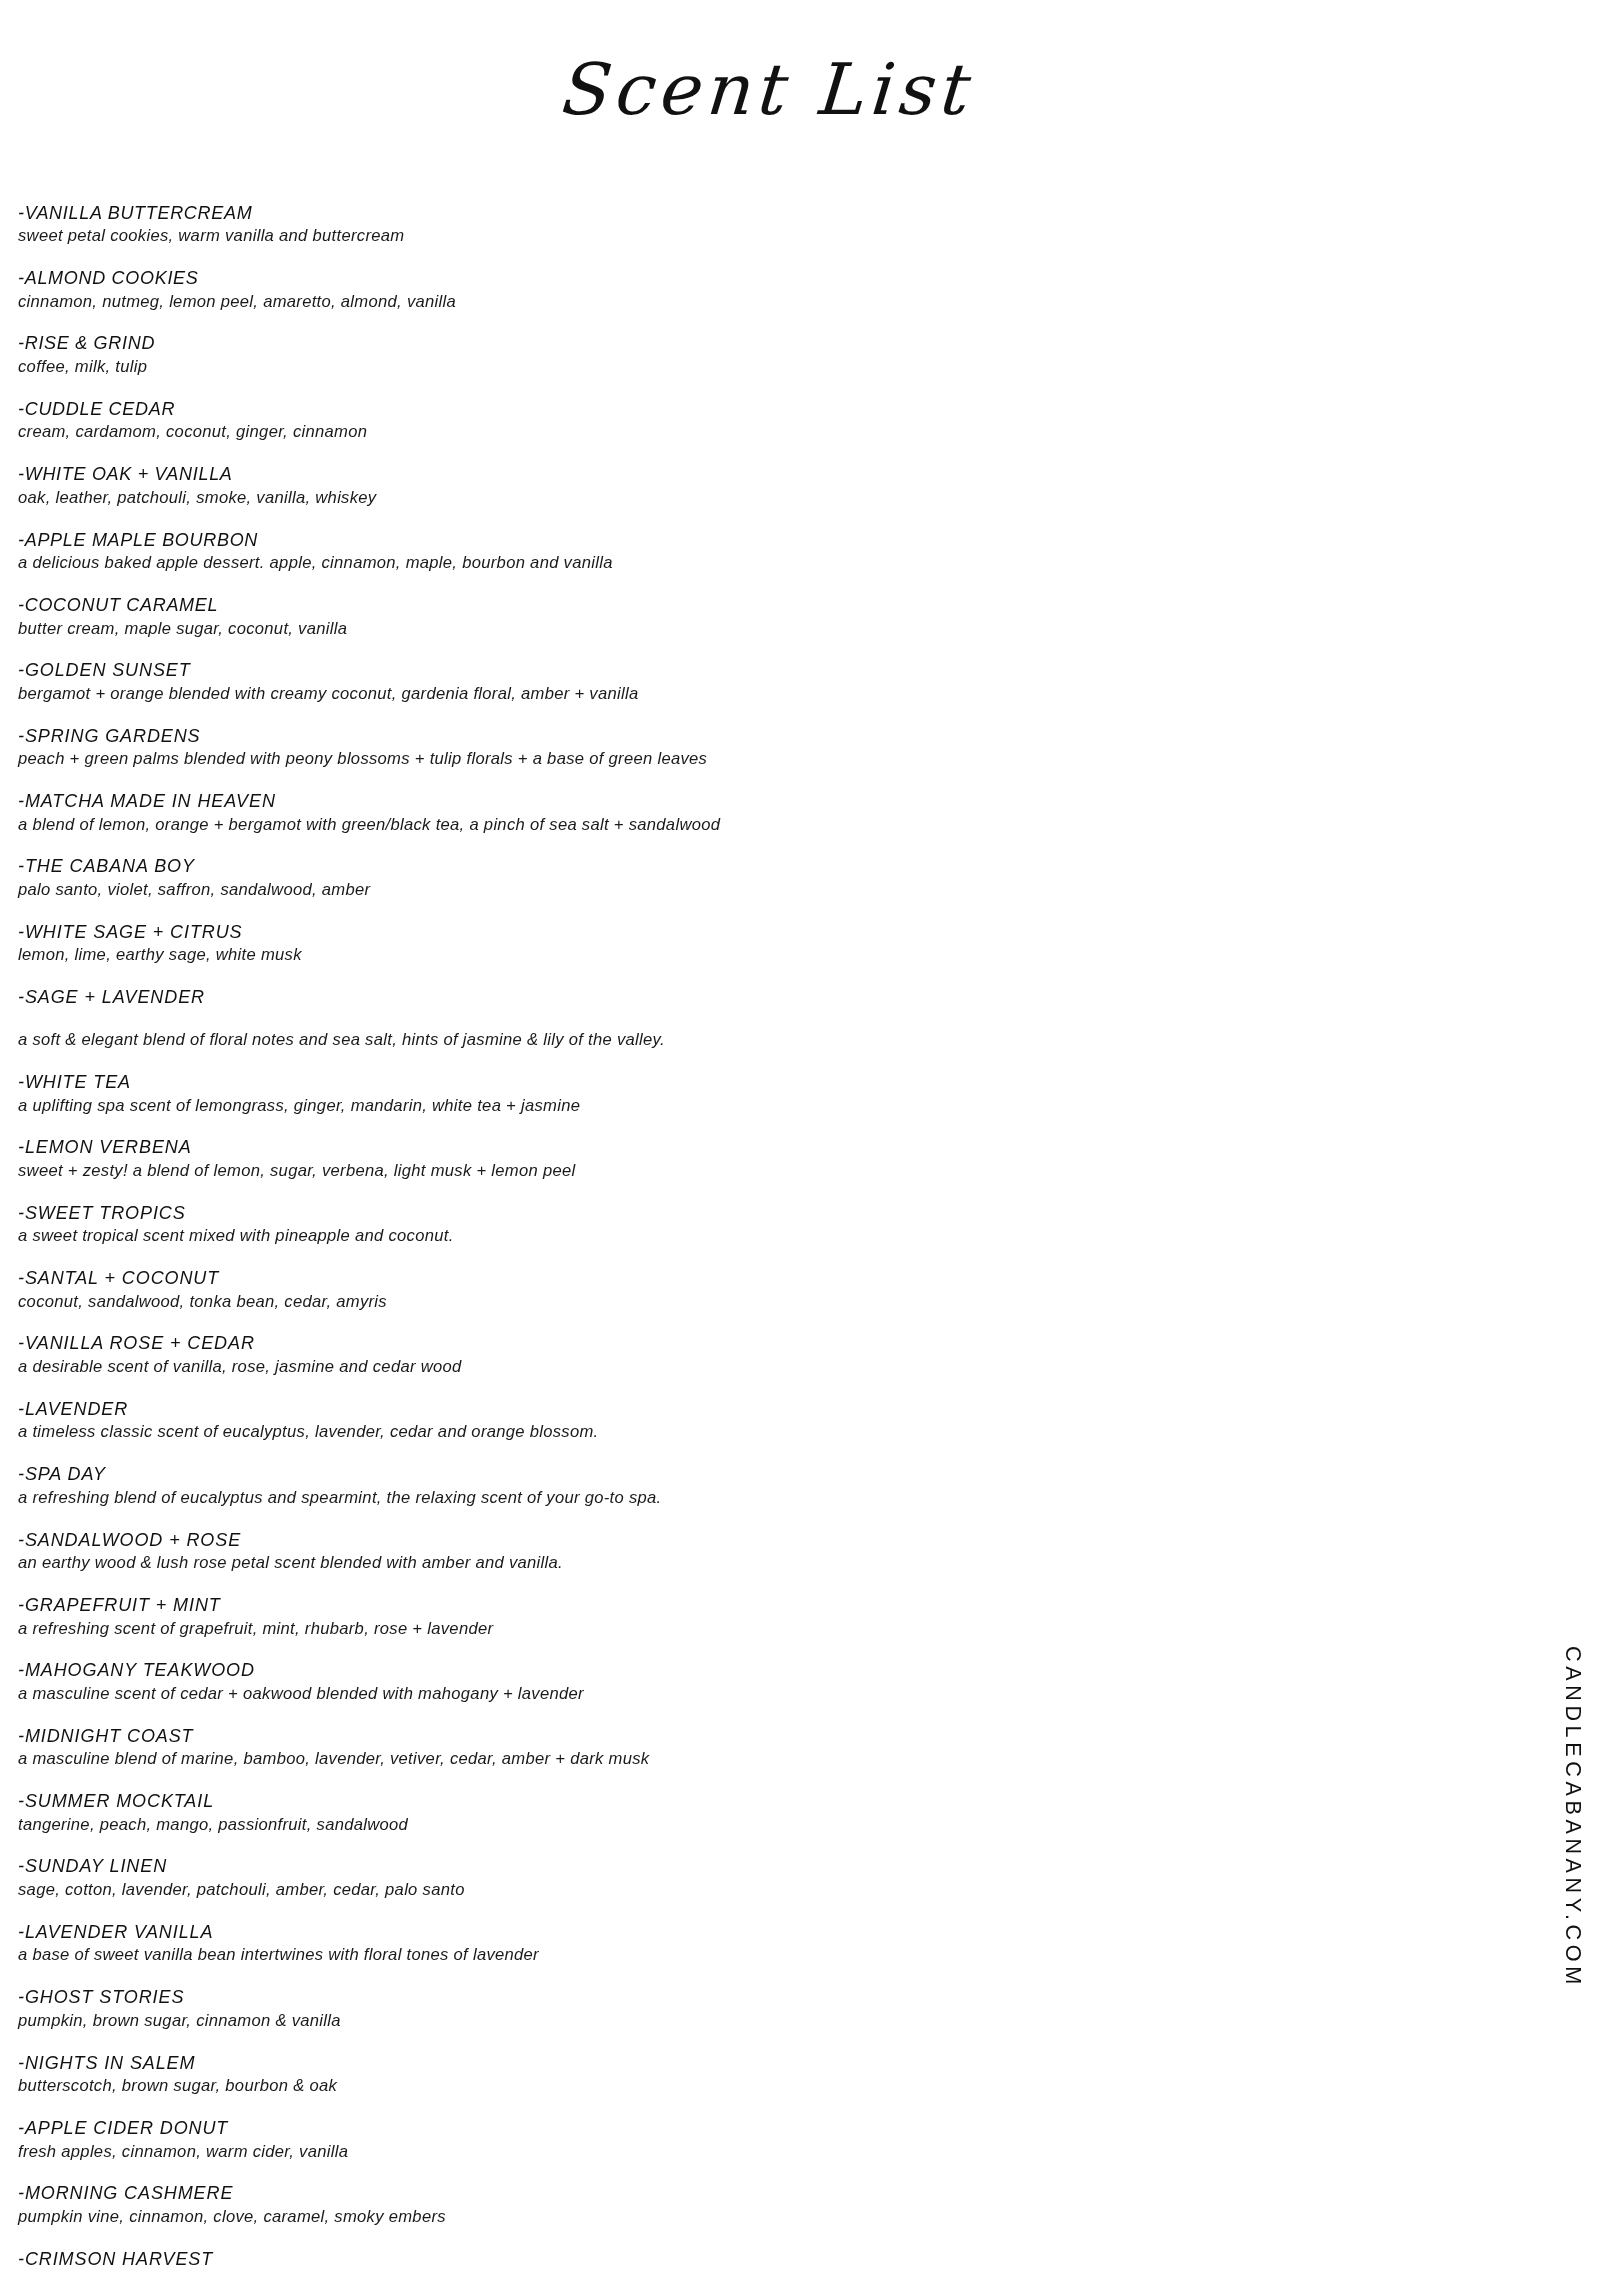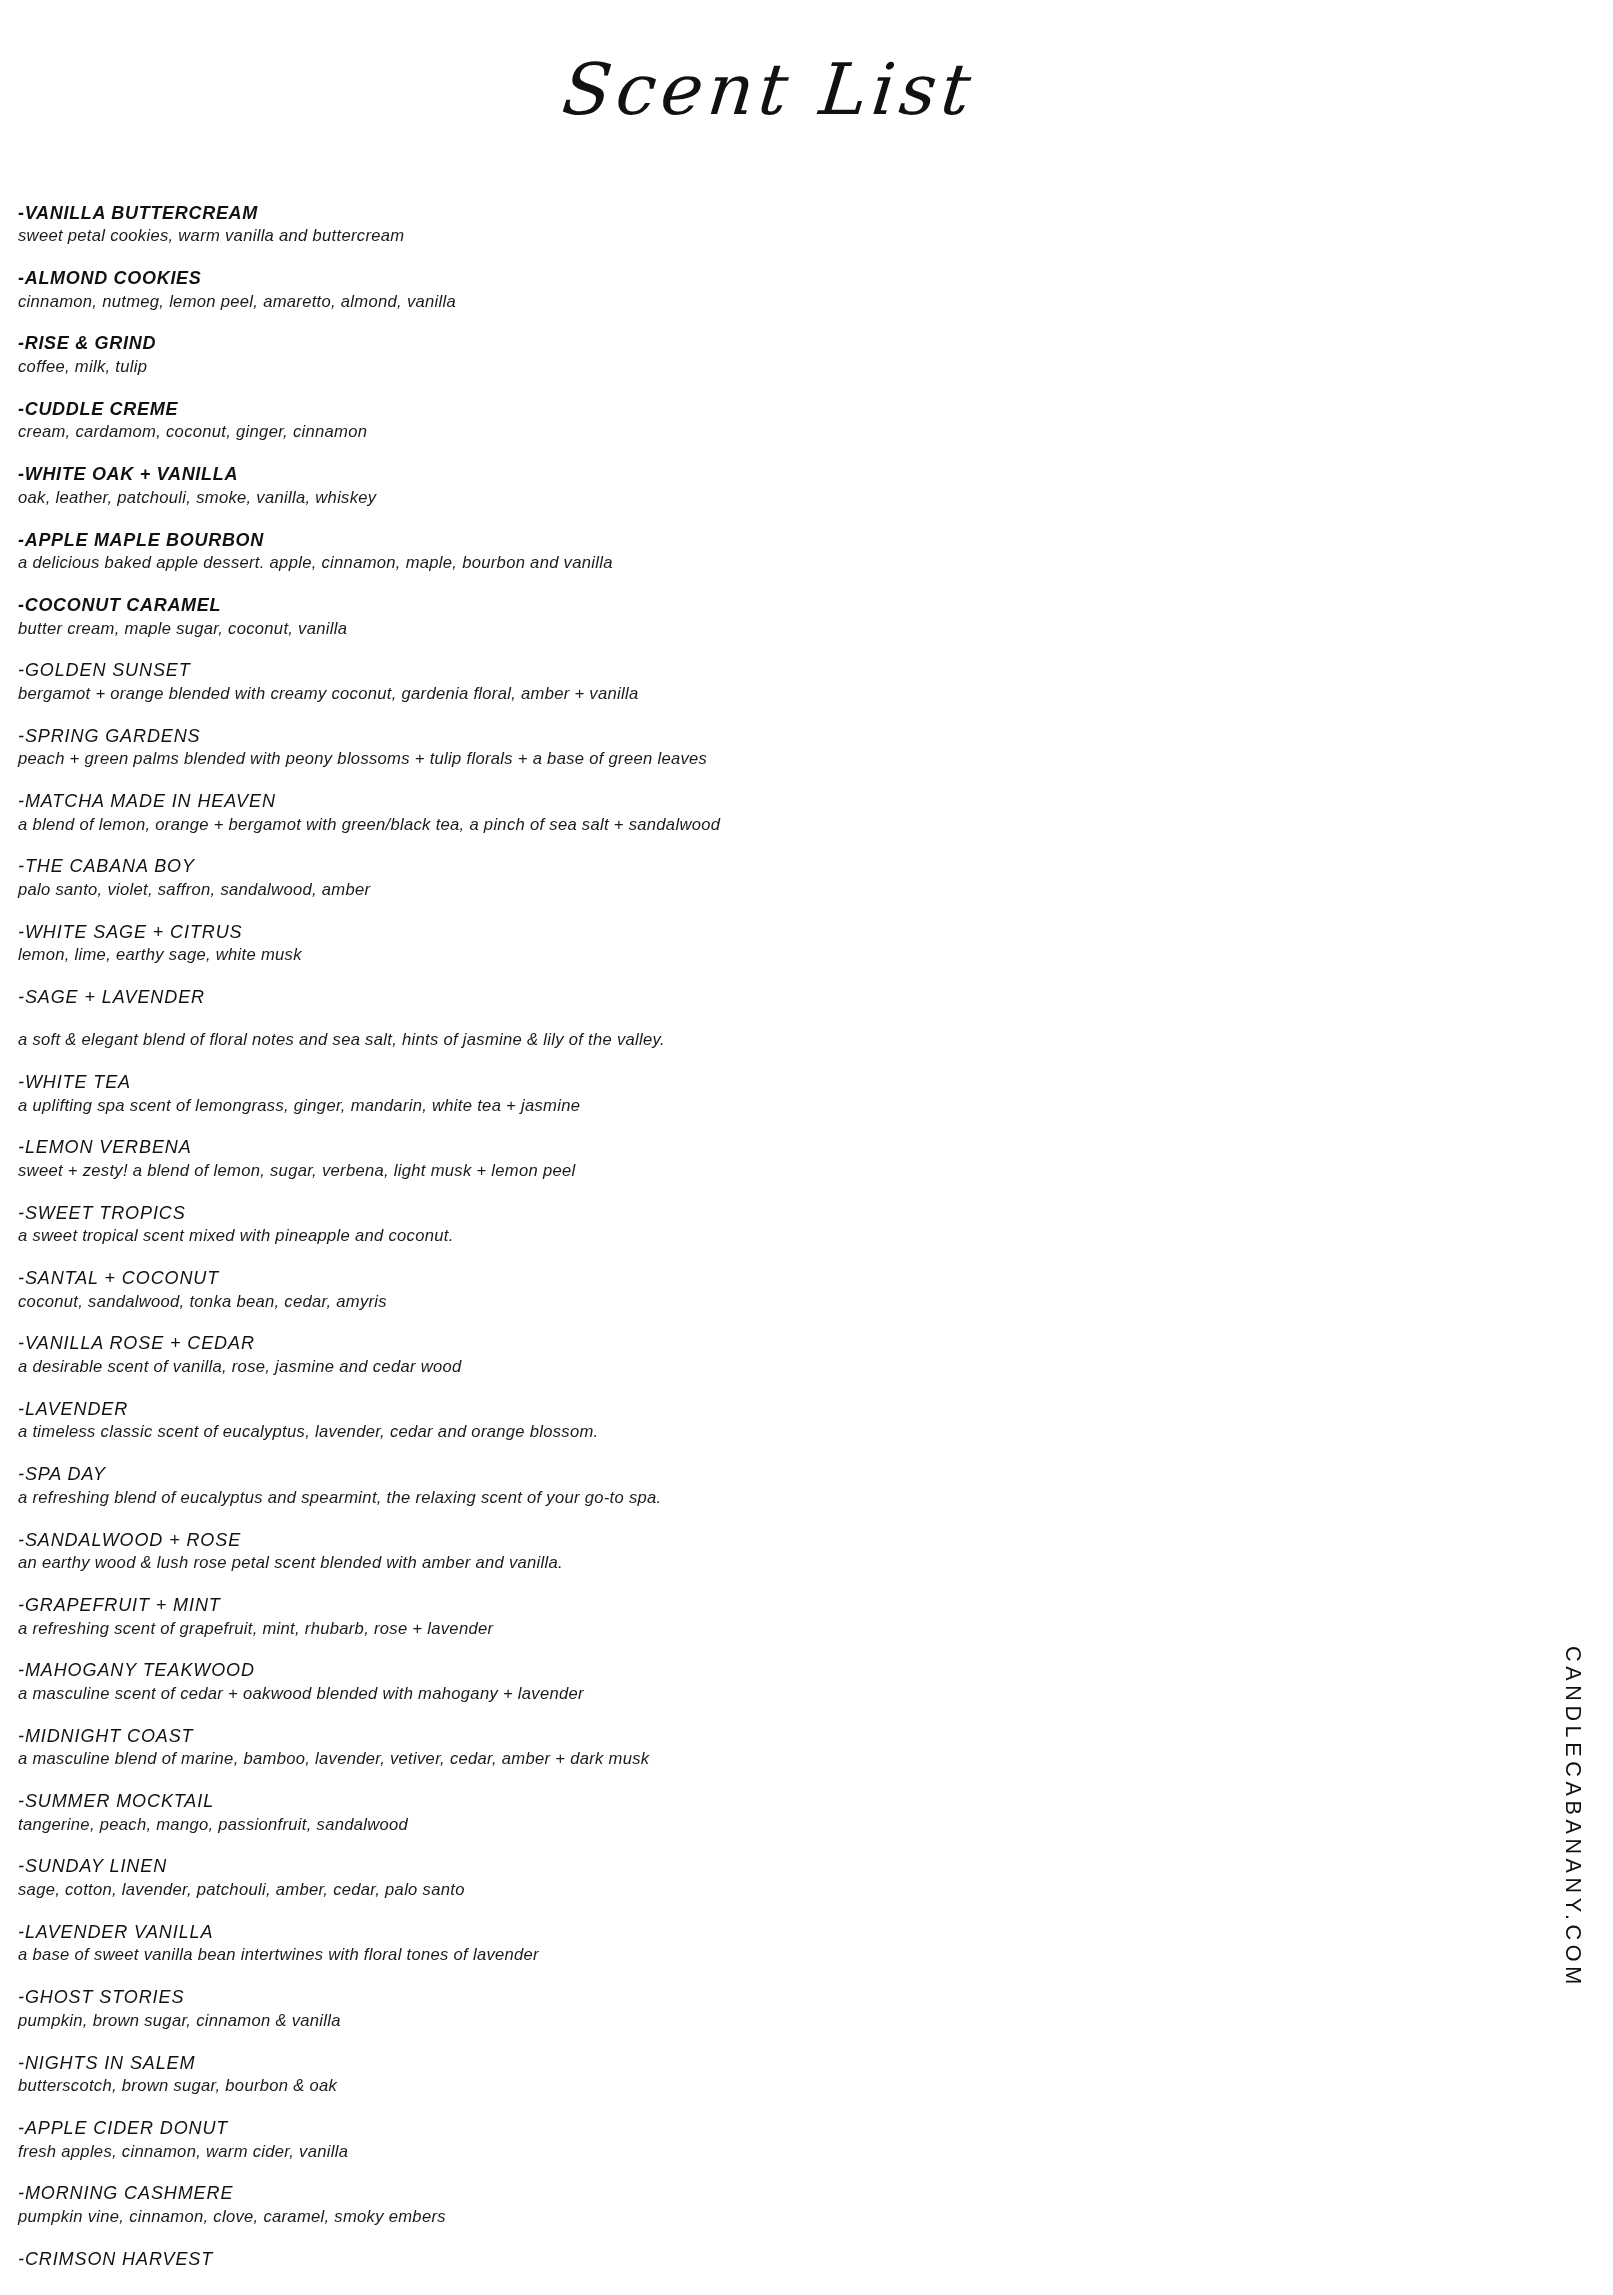--- a/index.html
+++ b/index.html
@@ -44,21 +44,21 @@
   
   .list {
     padding-left: 18px;
     padding-right: 216px;
   }
   .scent {
     margin-bottom: 21px;
   }
   .scent-name {
     font-family: "Liberation Sans", sans-serif;
-    font-weight: 700;
+    font-weight: 400;
     font-style: italic;
     font-size: 18px;
     letter-spacing: 0.7px;
     line-height: 1.22;
     color: #111111;
     margin: 0;
     white-space: nowrap;
   }
   .scent-desc {
     font-family: "Liberation Sans", sans-serif;
@@ -107,21 +107,21 @@
       </div>
       <div class="scent">
         <p class="scent-name">-ALMOND COOKIES</p>
         <p class="scent-desc">cinnamon, nutmeg, lemon peel, amaretto, almond, vanilla</p>
       </div>
       <div class="scent">
         <p class="scent-name">-RISE &amp; GRIND</p>
         <p class="scent-desc">coffee, milk, tulip</p>
       </div>
       <div class="scent">
-        <p class="scent-name">-CUDDLE CREME</p>
+        <p class="scent-name">-CUDDLE CEDAR</p>
         <p class="scent-desc">cream, cardamom, coconut, ginger, cinnamon</p>
       </div>
       <div class="scent">
         <p class="scent-name">-WHITE OAK + VANILLA</p>
         <p class="scent-desc">oak, leather, patchouli, smoke, vanilla, whiskey</p>
       </div>
       <div class="scent">
         <p class="scent-name">-APPLE MAPLE BOURBON</p>
         <p class="scent-desc">a delicious baked apple dessert. apple, cinnamon, maple, bourbon and vanilla</p>
       </div>

